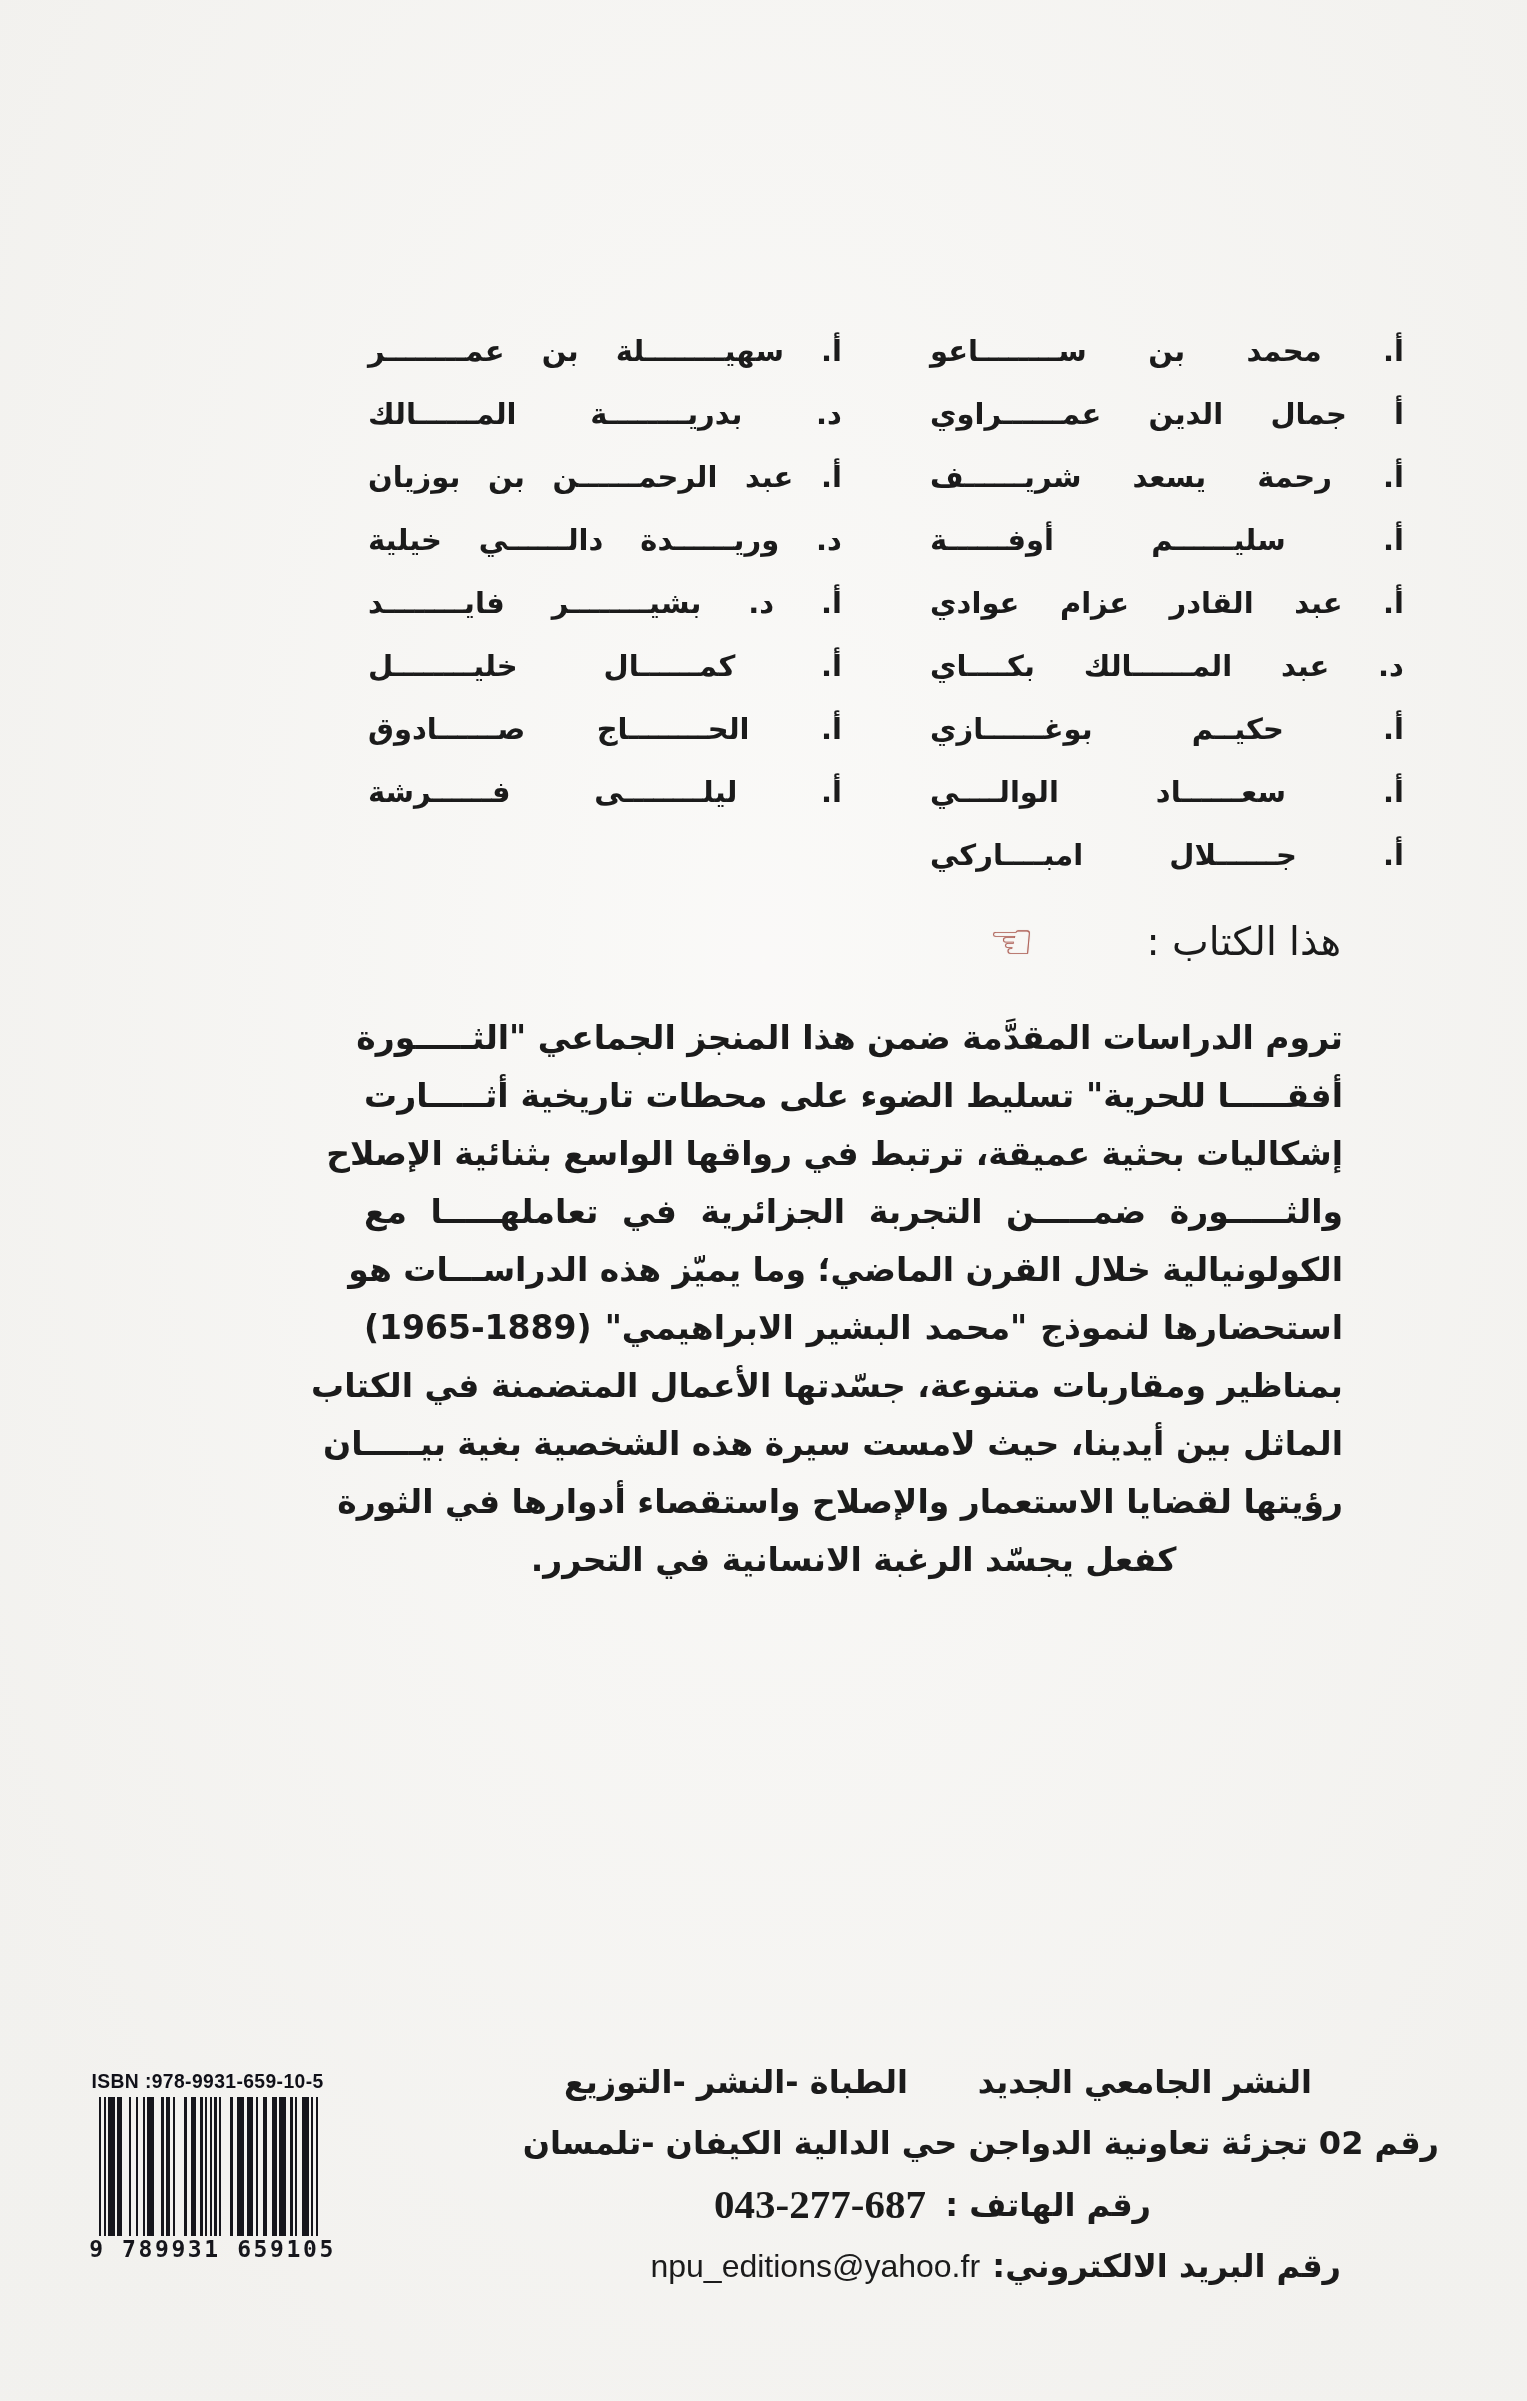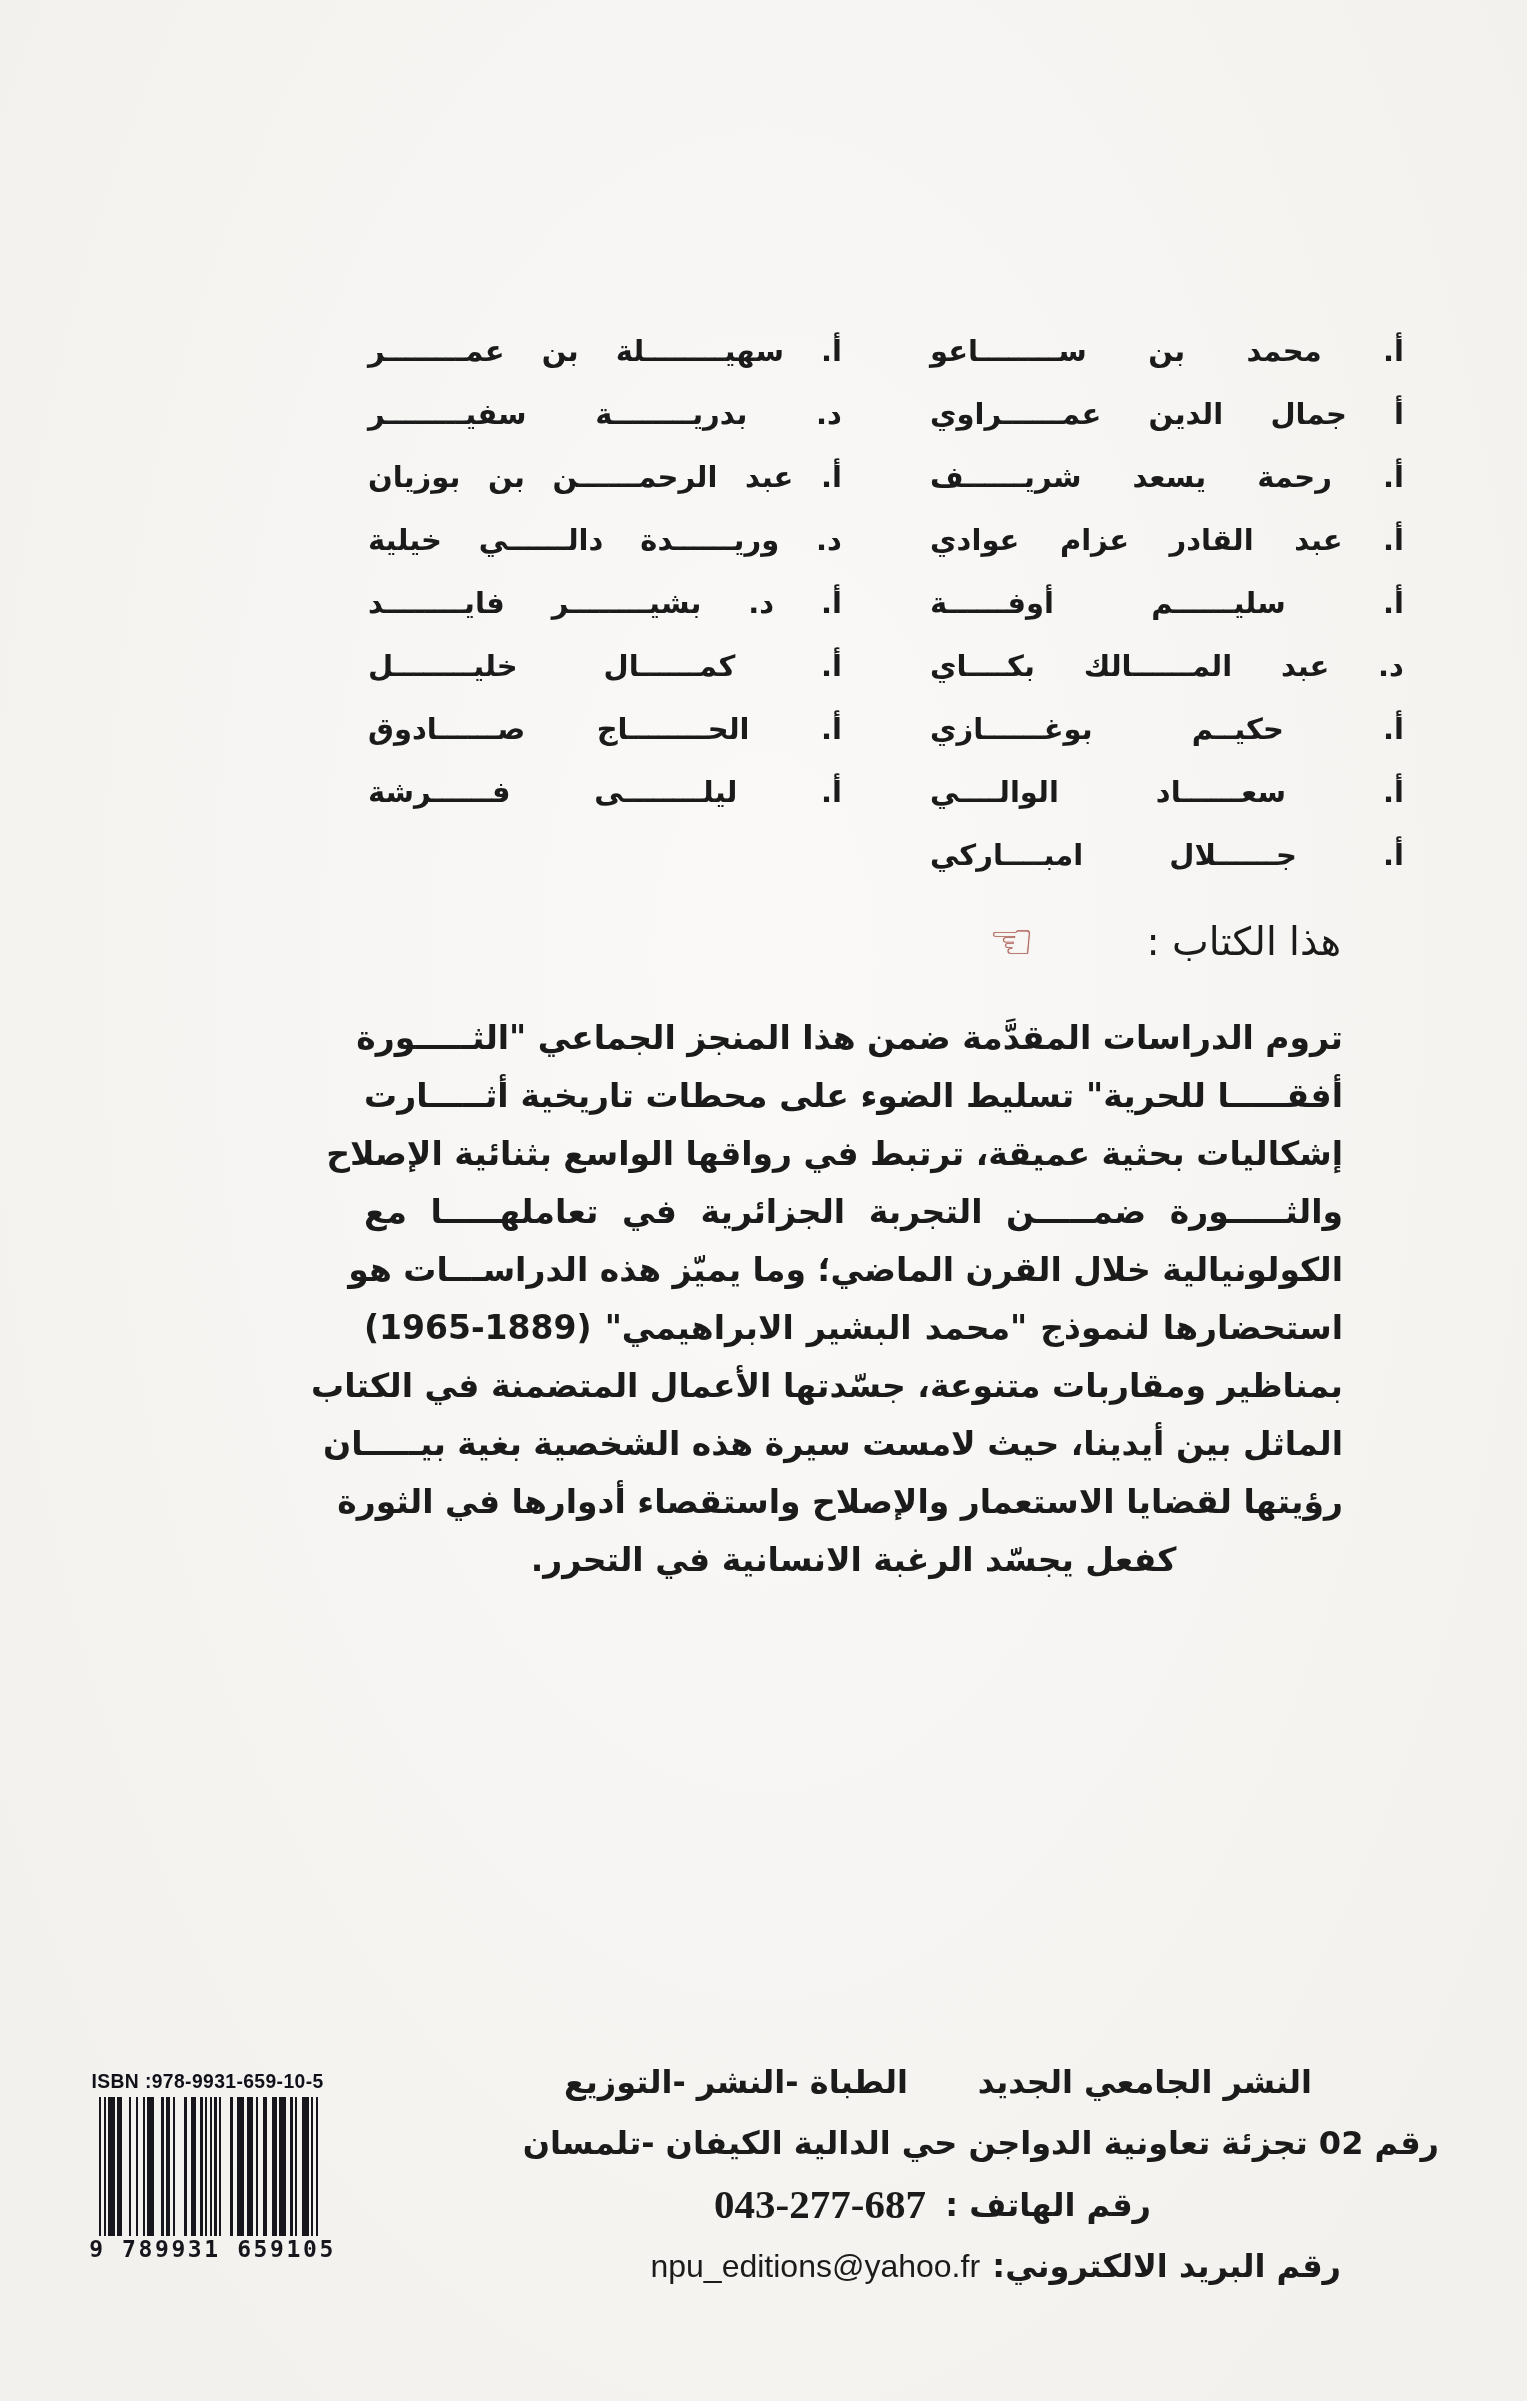--- a/index.html
+++ b/index.html
@@ -70,30 +70,30 @@
 </head>
 <body>
 
 <div class="page">
 
   <section class="names">
     <div class="col">
       <div class="name-row">أ. محمد بن ســــــــاعو</div>
       <div class="name-row">أ جمال الدين عمــــــراوي</div>
       <div class="name-row">أ. رحمة يسعد شريــــــف</div>
+      <div class="name-row">أ. سليــــــم أوفــــــة</div>
       <div class="name-row">أ. عبد القادر عزام عوادي</div>
-      <div class="name-row">أ. سليــــــم أوفــــــة</div>
       <div class="name-row">د. عبد المــــــالك بكــــاي</div>
       <div class="name-row">أ. حكيــم بوغــــــازي</div>
       <div class="name-row">أ. سعــــــاد الوالــــي</div>
       <div class="name-row">أ. جــــــلال امبــــاركي</div>
     </div>
     <div class="col">
       <div class="name-row">أ. سهيــــــــلة بن عمــــــــر</div>
-      <div class="name-row">د. بدريــــــــة سفيــــــــر</div>
+      <div class="name-row">د. بدريــــــــة المــــــالك</div>
       <div class="name-row">أ. عبد الرحمــــــن بن بوزيان</div>
       <div class="name-row">د. وريــــــدة دالــــــي خيلية</div>
       <div class="name-row">أ. د. بشيــــــــر فايــــــــد</div>
       <div class="name-row">أ. كمــــــال خليــــــــل</div>
       <div class="name-row">أ. الحــــــــاج صــــــادوق</div>
       <div class="name-row">أ. ليلــــــــى فــــــرشة</div>
     </div>
   </section>
 
   <div class="about-heading">

